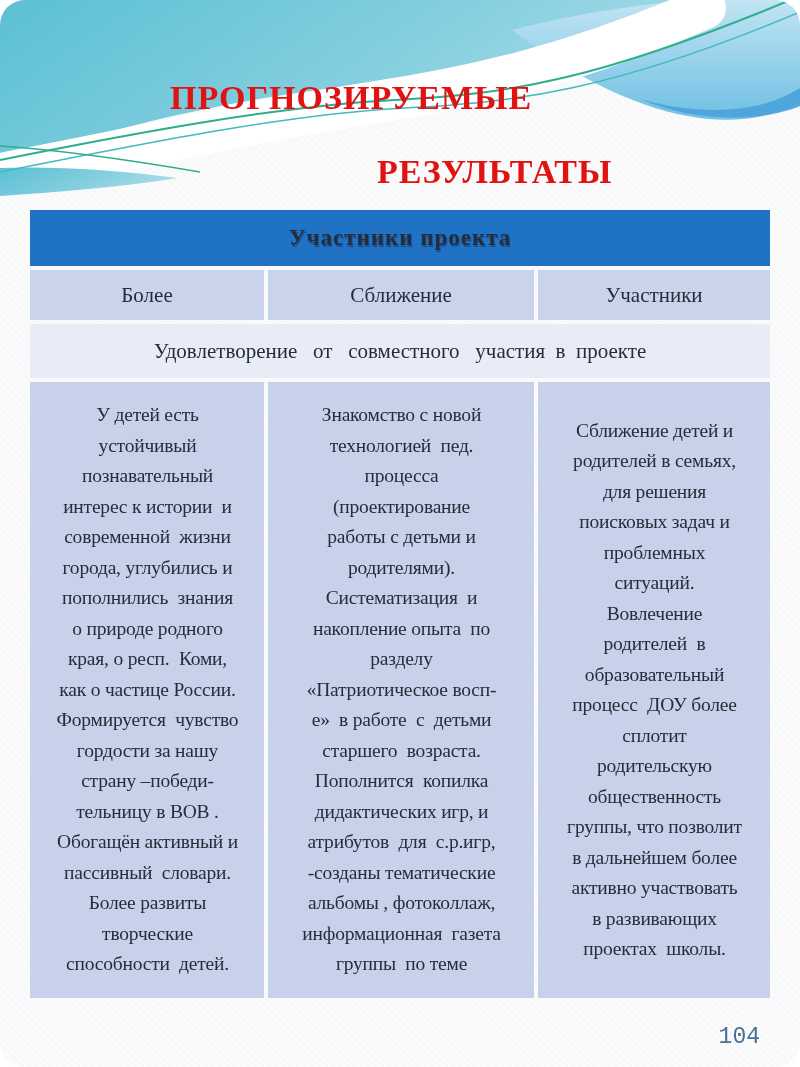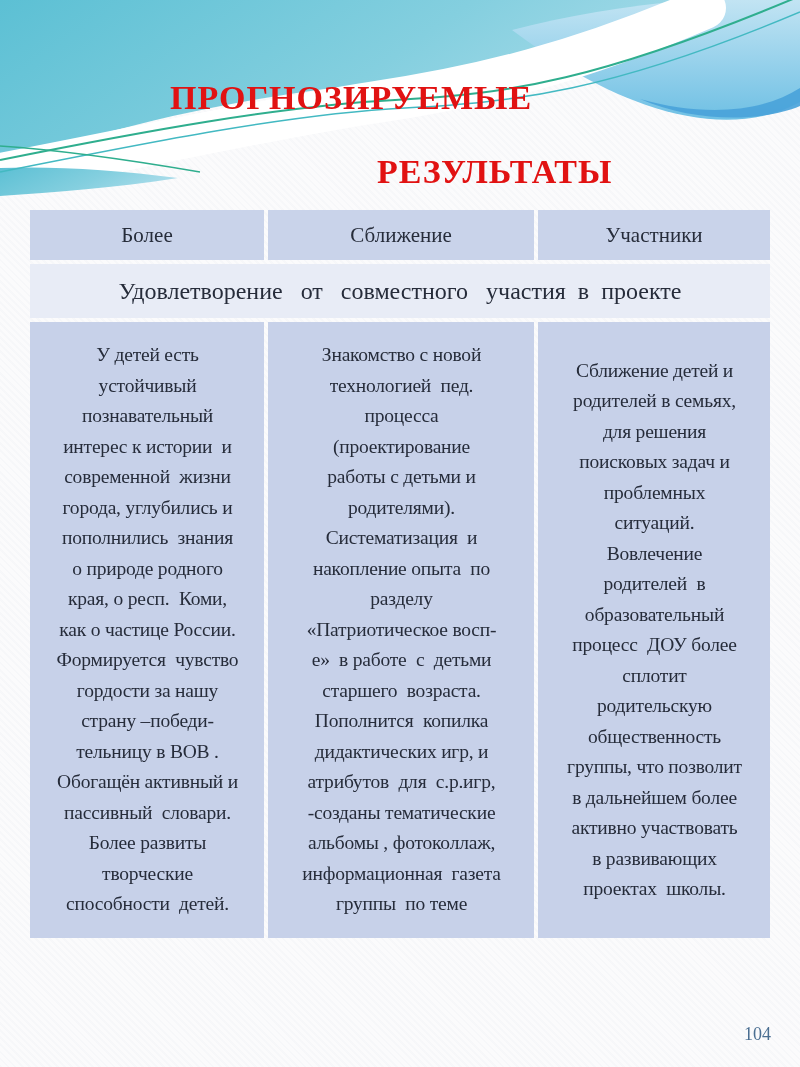--- a/index.html
+++ b/index.html
@@ -13,20 +13,21 @@
   }
   html,body{margin:0;padding:0;}
   body{font-family:"Liberation Serif","DejaVu Serif",serif;}
   .slide{
     position:relative;
     width:800px;height:1067px;
     overflow:hidden;
     background:
       repeating-linear-gradient(45deg, rgba(190,200,215,0.07) 0 2px, rgba(255,255,255,0) 2px 5px),
       #fbfbfc;
+    border-radius: 25px;
   }
   .decor-top{position:absolute;top:0;left:0;}
   .title{
     position:absolute;
     left:0;top:76px;width:800px;
     color:var(--title-red);
     font-weight:bold;
     font-size:34px;
     line-height:44px;
     letter-spacing:1px;
@@ -55,40 +56,41 @@
     text-shadow:1px 1.5px 0 rgba(18,52,110,0.55);
     letter-spacing:1px;
   }
   td.col-header{
     background:var(--row-light);
     font-size:21px;
     height:48px;
   }
   td.sub-header{
     background:var(--row-lighter);
-    font-size:24px;
+    font-size:21px;
     height:52px;
     white-space:pre-wrap;
   }
   td.body-cell{
     background:var(--body-cell);
     text-align:left;
     vertical-align:top;
     height:596px;
     padding:10px 8px 10px 9px;
     font-size:19.5px;
     line-height:30.5px;
     letter-spacing:-0.2px;
     white-space:pre-wrap;
   }
   .page-number{
     position:absolute;
-    right:29px;top:1024px;
-    font-size:18px;
+    right:40px;top:1024px;
+    font-size:23px;
     color:var(--page-num);
+    font-family:Liberation Mono, monospace;
   }
 </style>
 </head>
 <body>
 
 <div class="slide">
 
   <svg class="decor-top" width="800" height="220" viewBox="0 0 800 220">
     <defs>
       <linearGradient id="gTeal" x1="0%" y1="0%" x2="100%" y2="35%">
@@ -116,20 +118,23 @@
     <span class="line2">РЕЗУЛЬТАТЫ</span>
   </div>
 
   <table class="results">
     <colgroup>
       <col style="width:234px">
       <col style="width:266px">
       <col style="width:232px">
     </colgroup>
     <tbody>
+      <tr>
+        <td class="main-header" colspan="3">Участники  проекта</td>
+      </tr>
       <tr>
         <td class="col-header">Более</td>
         <td class="col-header">Сближение</td>
         <td class="col-header">Участники</td>
       </tr>
       <tr>
         <td class="sub-header" colspan="3">Удовлетворение   от   совместного   участия  в  проекте</td>
       </tr>
       <tr>
         <td class="body-cell">У детей есть

